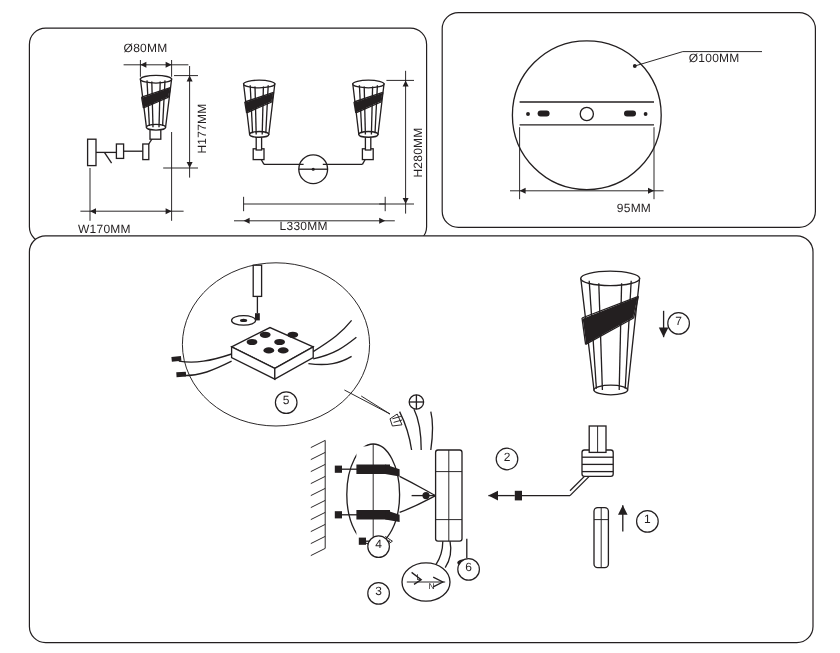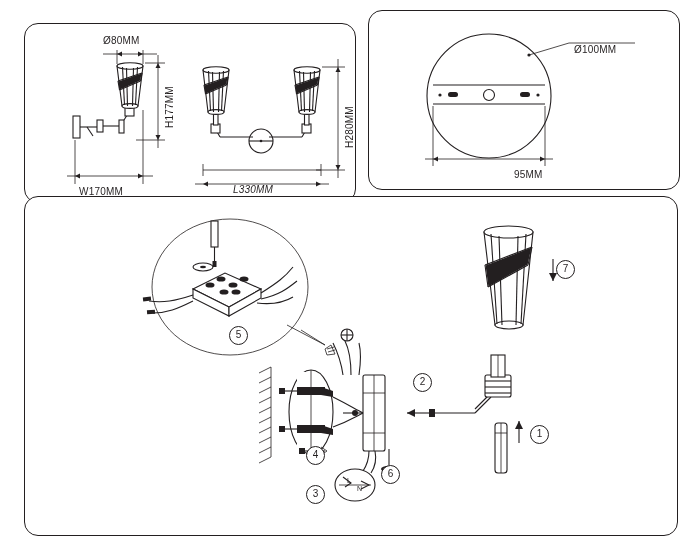--- a/index.html
+++ b/index.html
@@ -164,22 +164,22 @@
       <line x1="296" y1="140" x2="296" y2="152"></line>
       <line x1="170" y1="160" x2="304" y2="160"></line>
       <path d="M178,160 L183,157.5 L183,162.5 Z" class="fillblk"></path>
       <path d="M296,160 L291,157.5 L291,162.5 Z" class="fillblk"></path>
     </g>
   </svg>
 
   <div class="lbl" style="left:78px;top:11px;">Ø80MM</div>
   <div class="lbl vert" style="left:139px;top:104px;">H177MM</div>
   <div class="lbl vert" style="left:319px;top:124px;">H280MM</div>
-  <div class="lbl" style="left:54px;top:162px;">W170MM</div>
-  <div class="lbl" style="left:208px;top:160px;font-style:italic;">L330MM</div>
+  <div class="lbl" style="left:40px;top:162px;">W170MM</div>
+  <div class="lbl" style="left:208px;top:160px;">L330MM</div>
 </div>
 
 <div class="panel" id="panel-base">
   <svg width="310" height="178">
 
     <circle cx="120" cy="85" r="62" class="white ln med"></circle>
 
     <line x1="64" y1="74" x2="176" y2="74" class="ln med"></line>
     <line x1="64" y1="93" x2="176" y2="93" class="ln med"></line>
 

